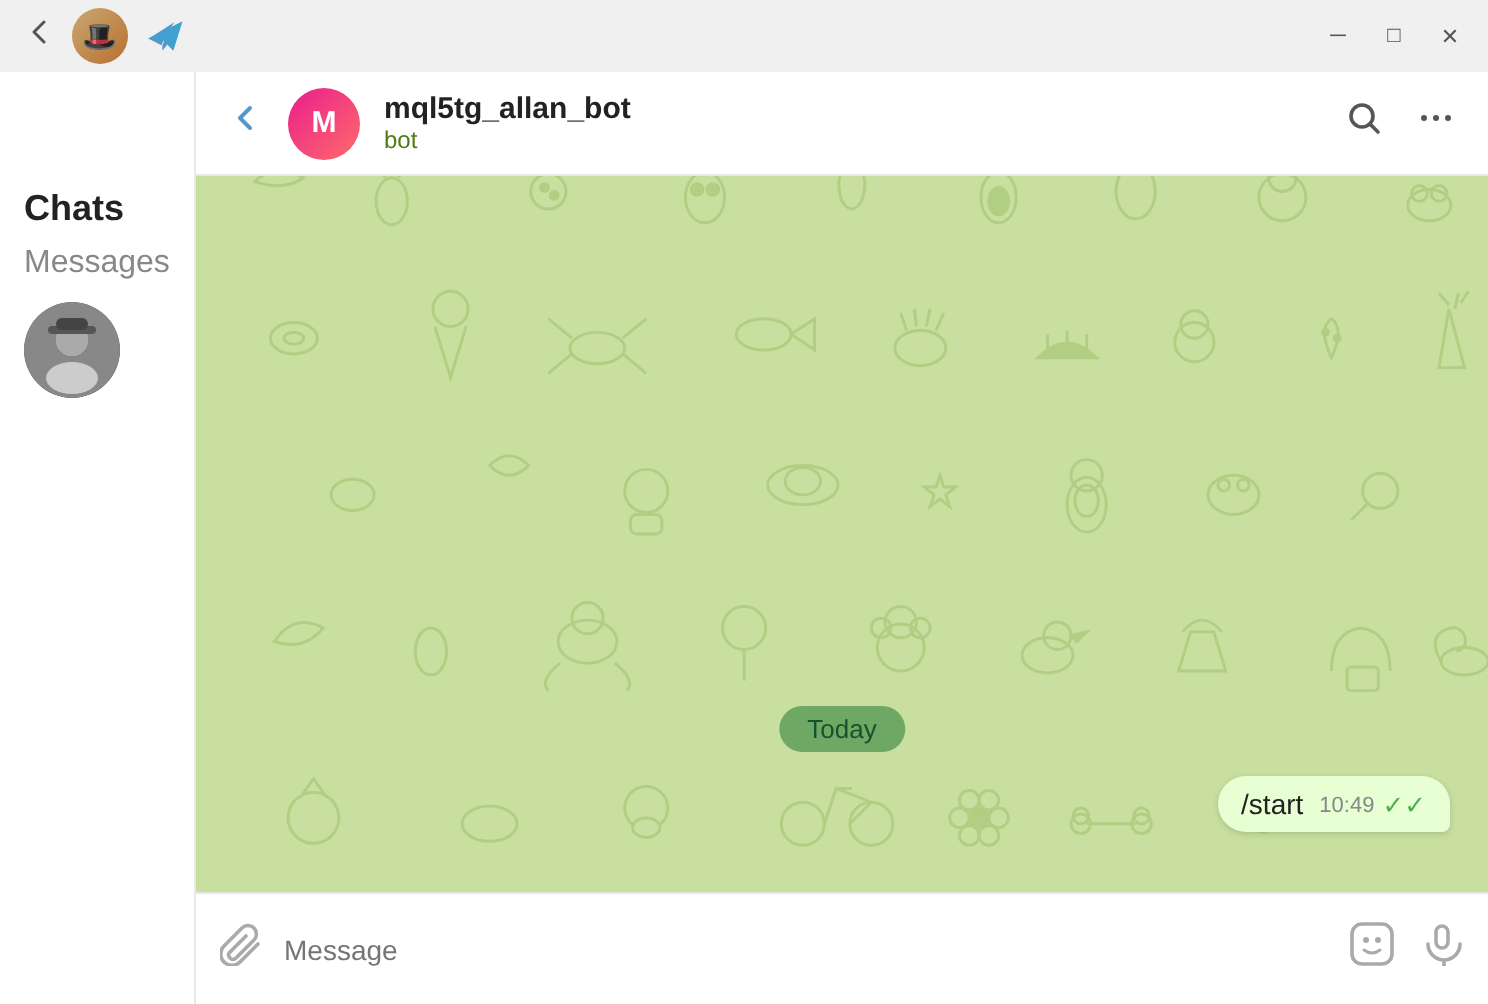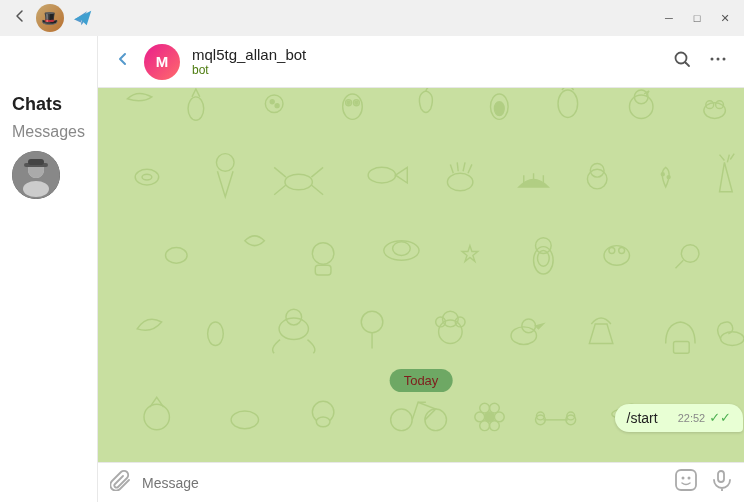--- a/index.html
+++ b/index.html
@@ -132,21 +132,21 @@
       color: white;
       font-size: 15px;
       font-weight: bold;
       flex-shrink: 0;
     }
     .chat-header-info {
       flex: 1;
     }
     .chat-header-name {
       font-size: 15px;
-      font-weight: 400;
+      font-weight: 700;
       color: #222;
     }
     .chat-header-status {
       font-size: 12px;
       color: #4d7c0f;
     }
     .chat-header-actions {
       display: flex;
       gap: 16px;
       align-items: center;
@@ -165,39 +165,39 @@
       background: #c8dfa0;
     }
 
     
     .date-label {
       position: absolute;
       bottom: 70px;
       left: 50%;
       transform: translateX(-50%);
       background: rgba(80,150,80,0.75);
-      color: #7f1d1d;
+      color: #14532d;
       font-size: 13px;
       padding: 4px 14px;
       border-radius: 12px;
       white-space: nowrap;
       text-align: center;
     }
 
     
     .message-bubble {
       position: absolute;
       bottom: 30px;
-      right: 1px;
+      right: 19px;
       background: #e8ffd4;
       border-radius: 14px 14px 4px 14px;
       padding: 6px 12px 6px 12px;
       display: flex;
-      align-items: flex-start;
-      gap: 16px;
+      align-items: flex-end;
+      gap: 4px;
       box-shadow: 0 1px 3px rgba(0,0,0,0.15);
     }
     .message-text {
       font-size: 14px;
       color: #222;
     }
     .message-meta {
       display: flex;
       align-items: center;
       gap: 4px;
@@ -207,21 +207,21 @@
       font-size: 11px;
       color: #888;
     }
     .message-check {
       color: #4caf50;
       font-size: 13px;
     }
 
     
     .input-bar {
-      height: 40px;
+      height: 56px;
       background: #fff;
       border-top: 1px solid #e8e8e8;
       display: flex;
       align-items: center;
       padding: 0 12px;
       gap: 10px;
       flex-shrink: 0;
     }
     .input-icon {
       font-size: 20px;
@@ -490,21 +490,21 @@
         </g>
       </svg>
 
       
       <div class="date-label">Today</div>
 
       
       <div class="message-bubble">
         <span class="message-text">/start</span>
         <div class="message-meta">
-          <span class="message-time">22:52</span>
+          <span class="message-time">10:49</span>
           <span class="message-check">✓✓</span>
         </div>
       </div>
     </div>
 
     <div class="input-bar">
       <div class="input-icon">
         <svg width="22" height="22" viewBox="0 0 22 22" fill="none">
           <path d="M19 11L10 20C7.79 22.21 4.21 22.21 2 20C-0.21 17.79-0.21 14.21 2 12L11 3C12.62 1.38 15.38 1.38 17 3C18.62 4.62 18.62 7.38 17 9L8 18C7.07 18.93 5.93 18.93 5 18C4.07 17.07 4.07 15.93 5 15L13 7" stroke="#aaa" stroke-width="1.8" stroke-linecap="round"></path>
         </svg>

